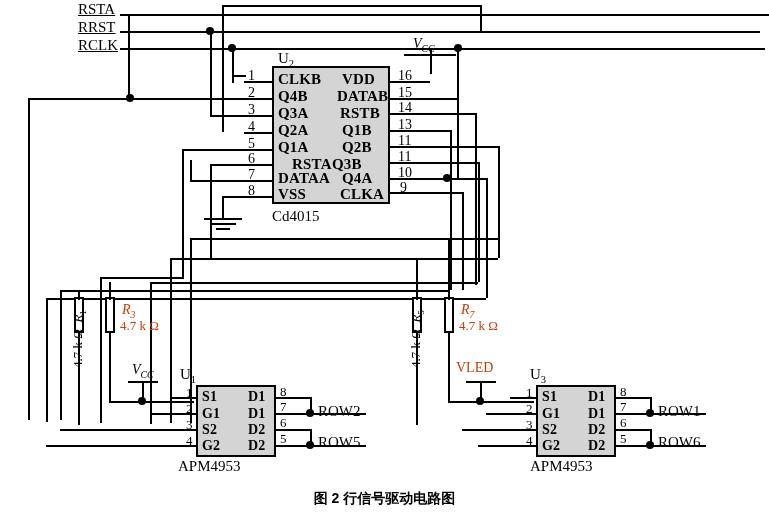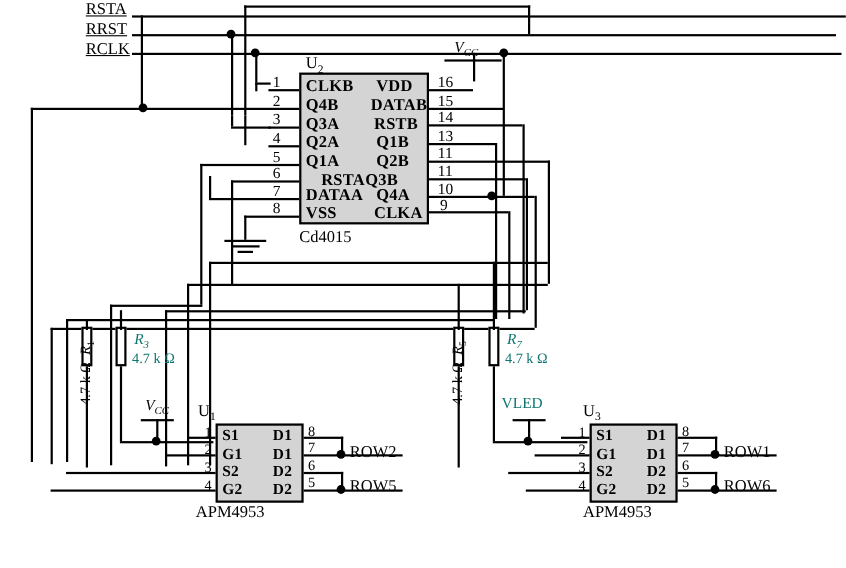--- a/index.html
+++ b/index.html
@@ -3,21 +3,21 @@
 <meta charset="utf-8">
 <style>
   html,body{margin:0;padding:0;background:#ffffff;}
   body{font-family:"Liberation Serif",serif;}
   #root{position:relative;width:769px;height:516px;background:#fff;overflow:hidden;}
   .wire{position:absolute;background:#000;}
   .h{height:2px;}
   .v{width:2px;}
   .dot{position:absolute;width:8px;height:8px;border-radius:50%;background:#000;}
   .chip{position:absolute;background:#d4d4d4;border:2px solid #000;box-sizing:border-box;}
-  .lbl{position:absolute;white-space:nowrap;color:#0f766e;}
+  .lbl{position:absolute;white-space:nowrap;color:#c2410c;}
   .pinname{position:absolute;font-family:"Liberation Serif",serif;font-size:15px;font-weight:600;letter-spacing:.2px;}
   .pinnum{position:absolute;font-family:"Liberation Serif",serif;font-size:14px;}
   .bus-label{position:absolute;font-family:"Liberation Serif",serif;font-size:15px;text-decoration:underline;}
   .chipname{position:absolute;font-family:"Liberation Serif",serif;font-size:15px;}
   .refdes{position:absolute;font-family:"Liberation Serif",serif;font-size:15px;}
   .rot{position:absolute;transform-origin:0 0;transform:rotate(-90deg);white-space:nowrap;font-family:"Liberation Serif",serif;font-size:13px;}
   .res{position:absolute;background:#fff;border:2px solid #000;box-sizing:border-box;}
   .rowlbl{position:absolute;font-family:"Liberation Serif",serif;font-size:15px;}
   .vlbl{position:absolute;font-family:"Liberation Serif",serif;font-size:14px;font-style:italic;}
   .caption{position:absolute;width:100%;text-align:center;font-family:"Liberation Sans",sans-serif;font-size:14px;font-weight:bold;color:#000;}
@@ -276,14 +276,15 @@
   <div class="dot" style="left:646px;top:441px;"></div>
 
   <div class="rowlbl" style="left:658px;top:403px;">ROW1</div>
   <div class="rowlbl" style="left:658px;top:434px;">ROW6</div>
 
   <div class="wire v" style="left:78px;top:290px;height:10px;"></div>
   <div class="wire v" style="left:109px;top:282px;height:18px;"></div>
   <div class="wire v" style="left:416px;top:258px;height:42px;"></div>
   <div class="wire v" style="left:448px;top:238px;height:62px;"></div>
 
+  <div class="caption" style="left:0;top:490px;">图 2    行信号驱动电路图</div>
 
 </div>
 
 </body></html>

